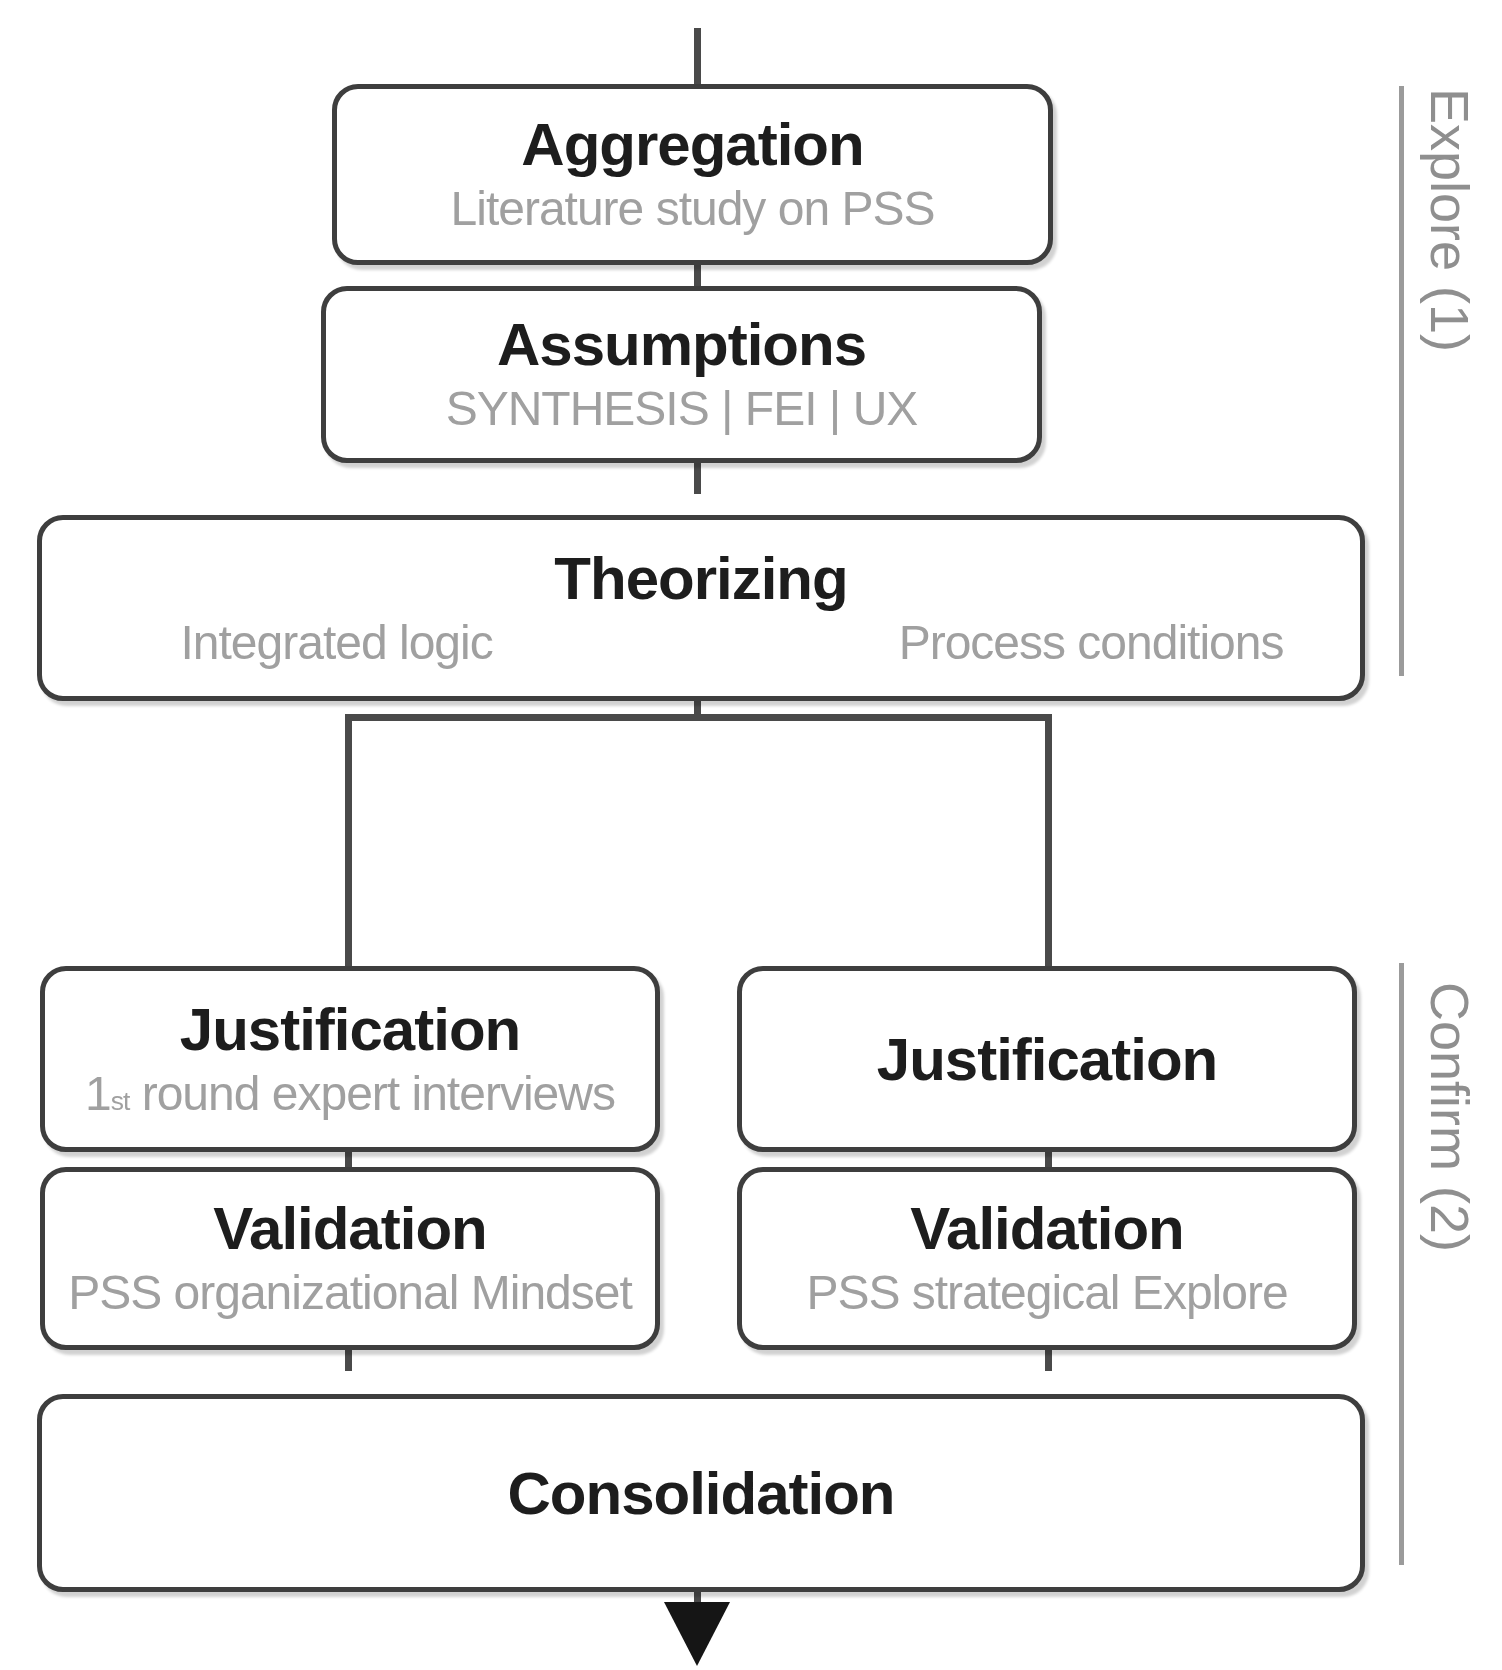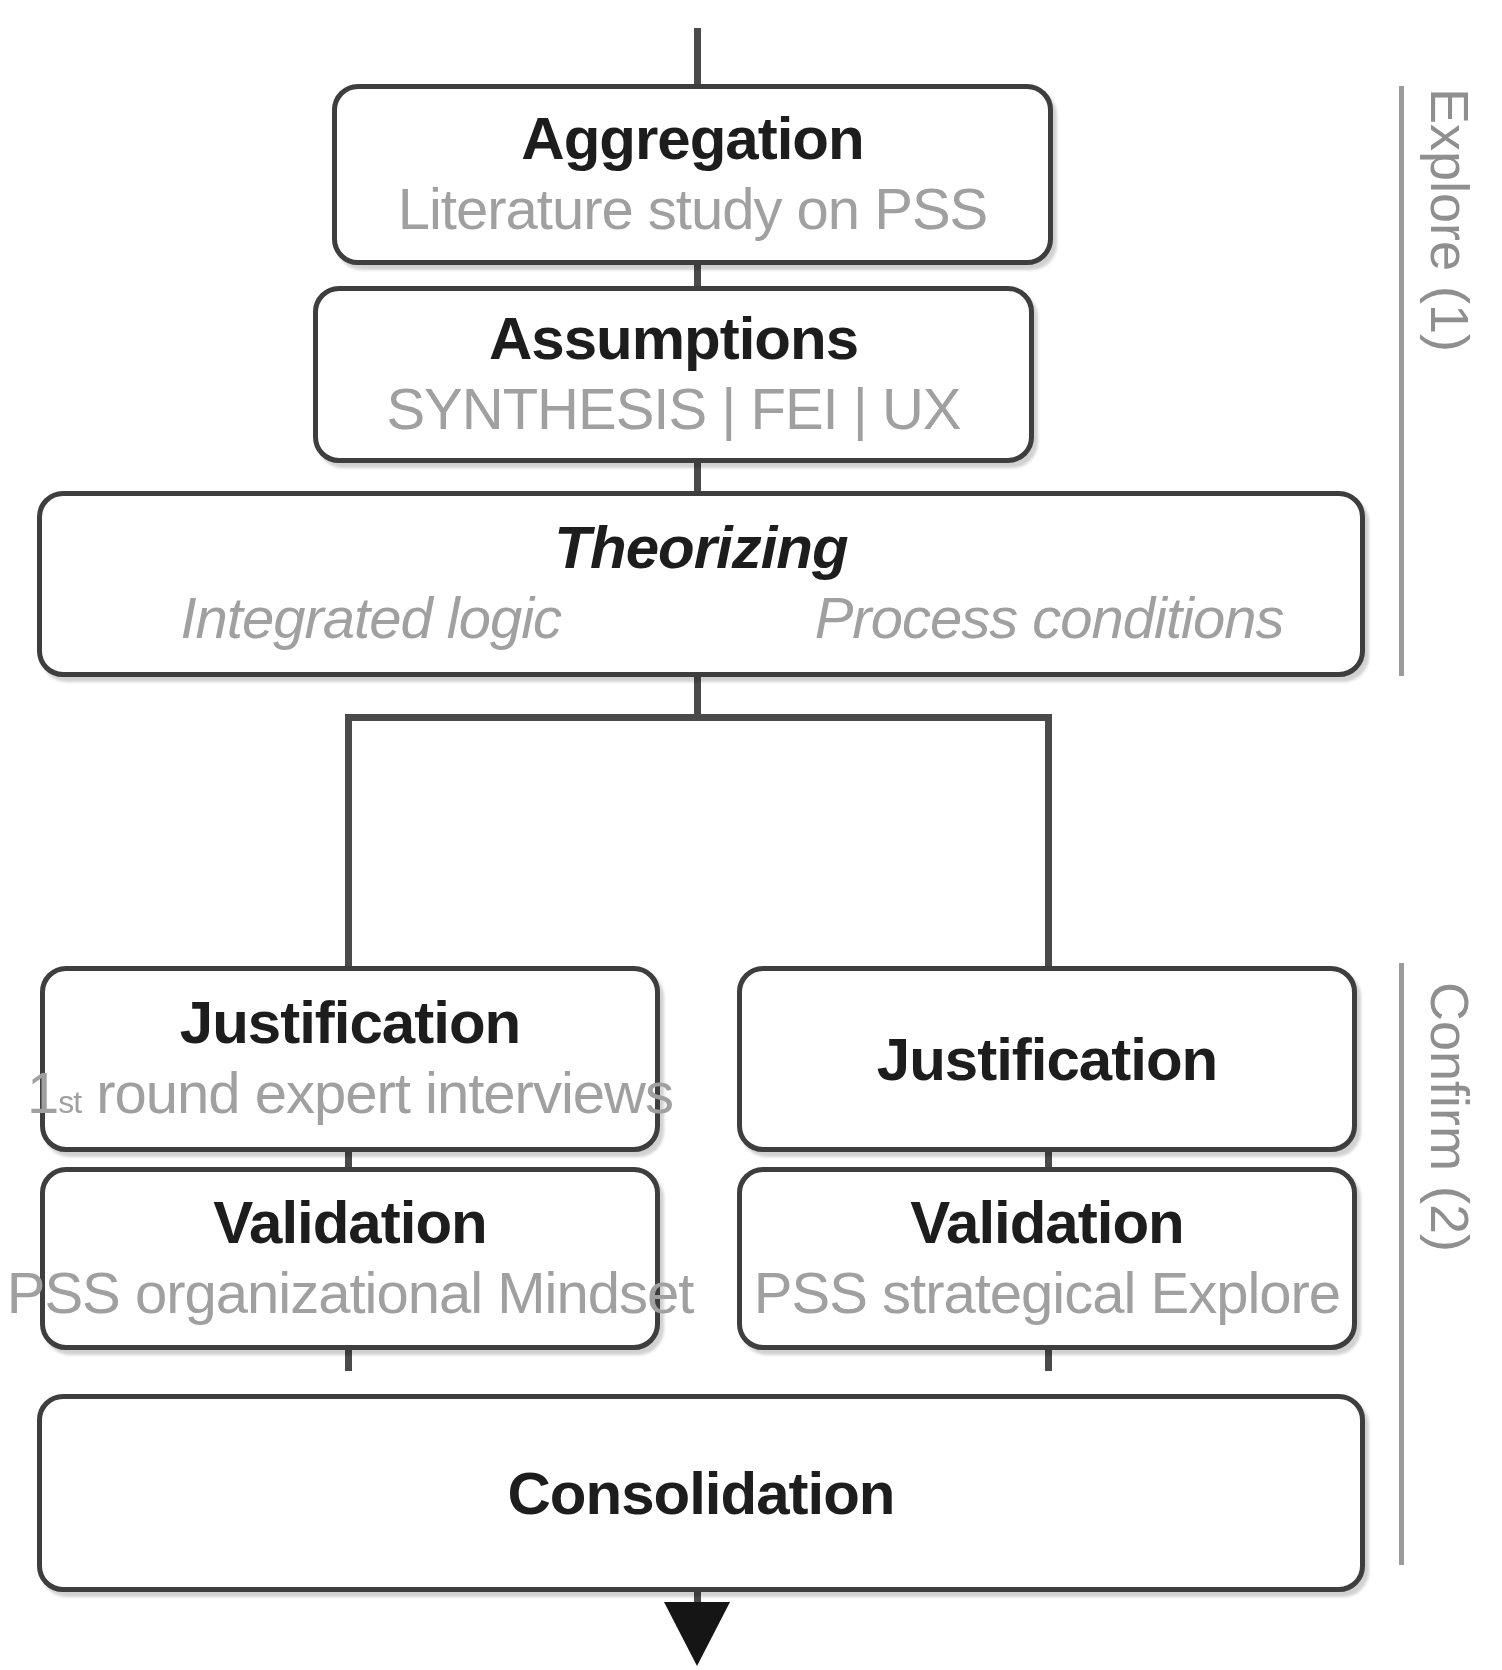--- a/index.html
+++ b/index.html
@@ -11,21 +11,21 @@
     position:absolute; background:#4a4a4a; z-index:1;
   }
   .box {
     position:absolute; background:#ffffff; border:5px solid #3e3e3e;
     border-radius:26px; z-index:2;
     box-shadow:4px 5px 3px rgba(0,0,0,0.18);
     display:flex; flex-direction:column; align-items:center; justify-content:center;
     text-align:center;
   }
   .title { font-size:60px; font-weight:700; color:#1d1d1d; line-height:1.15; letter-spacing:-1px; }
-  .subtitle { font-size:58px; font-weight:400; color:#a0a0a0; line-height:1.25; letter-spacing:-1px; white-space:nowrap; }
+  .subtitle { font-size:48px; font-weight:400; color:#a0a0a0; line-height:1.25; letter-spacing:-1px; white-space:nowrap; }
   .ord { font-size:0.55em; }
   .two-col { display:flex; justify-content:space-between; width:100%; box-sizing:border-box; padding:0 85px 0 130px;margin-left:17px; }
   .bracket-line { position:absolute; width:5px; background:#9b9b9b; z-index:1; }
   .phase-label {
     position:absolute; writing-mode:vertical-rl; text-orientation:mixed;
     font-size:54px; color:#8f8f8f; letter-spacing:0; z-index:1; white-space:nowrap;
   }
   .arrow-head {
     position:absolute; width:0; height:0; z-index:1;
     border-left:33px solid transparent; border-right:33px solid transparent;
@@ -54,26 +54,26 @@
   <div class="bracket-line" style="left:1399px; top:86px;  height:590px;"></div>
   <div class="phase-label" style="left:1419px; top:88px;">Explore (1)</div>
   <div class="bracket-line" style="left:1399px; top:963px; height:602px;"></div>
   <div class="phase-label" style="left:1419px; top:982px;">Confirm (2)</div>
 
   <div class="box" style="left:332px; top:84px; width:711px; height:171px;">
     <div class="title">Aggregation</div>
     <div class="subtitle">Literature study on PSS</div>
   </div>
 
-  <div class="box" style="left:313px; top:286px; width:711px; height:167px;">
+  <div class="box" style="left:321px; top:286px; width:711px; height:167px;">
     <div class="title">Assumptions</div>
     <div class="subtitle">SYNTHESIS | FEI | UX</div>
   </div>
 
-  <div class="box" style="left:37px; top:491px; width:1318px; height:176px;font-style:italic;">
+  <div class="box" style="left:37px; top:515px; width:1318px; height:176px;">
     <div class="title">Theorizing</div>
     <div class="two-col">
       <div class="subtitle">Integrated logic</div>
       <div class="subtitle">Process conditions</div>
     </div>
   </div>
 
   <div class="box" style="left:40px; top:966px; width:610px; height:176px;">
     <div class="title">Justification</div>
     <div class="subtitle"><span>1</span><span class="ord">st</span><span> round expert interviews</span></div>

